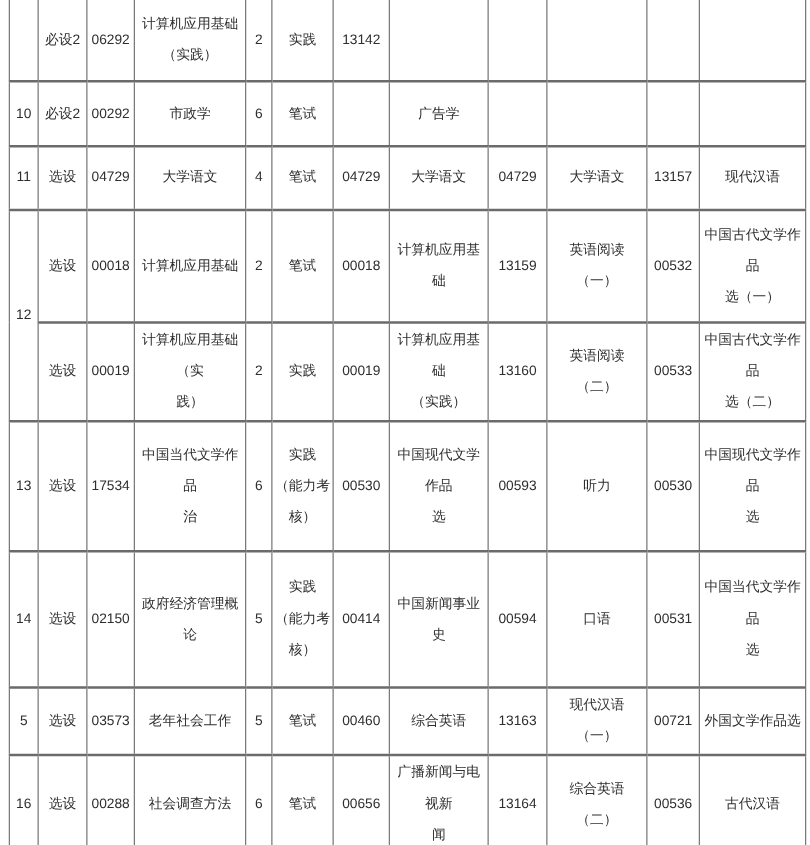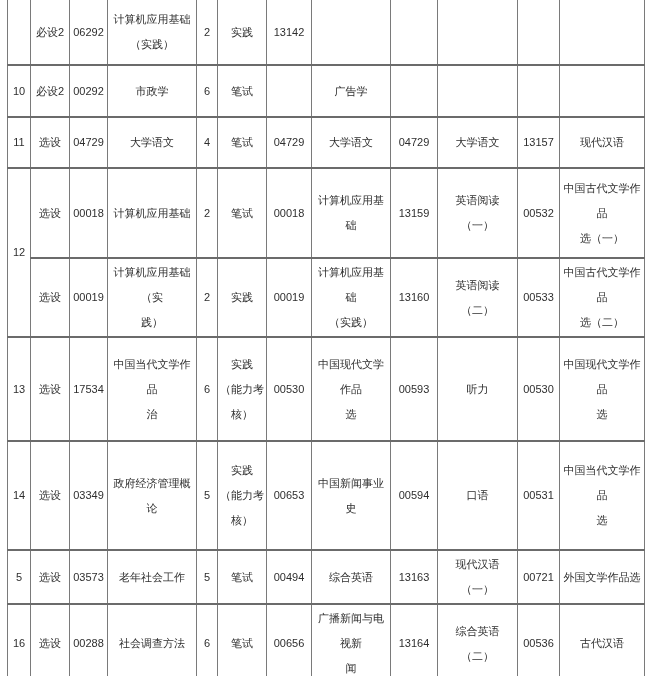--- a/index.html
+++ b/index.html
@@ -145,43 +145,43 @@
       <td>00593</td>
       <td>听力</td>
       <td>00530</td>
       <td>中国现代文学作品
 选</td>
     </tr>
 
     <tr style="height:109px">
       <td>14</td>
       <td>选设</td>
-      <td>03349</td>
+      <td>02150</td>
       <td>政府经济管理概论</td>
       <td>5</td>
       <td>实践
 （能力考
 核）</td>
-      <td>00653</td>
+      <td>00414</td>
       <td>中国新闻事业史</td>
       <td>00594</td>
       <td>口语</td>
       <td>00531</td>
       <td>中国当代文学作品
 选</td>
     </tr>
 
     <tr style="height:43px">
       <td>5</td>
       <td>选设</td>
       <td>03573</td>
       <td>老年社会工作</td>
       <td>5</td>
       <td>笔试</td>
-      <td>00494</td>
+      <td>00460</td>
       <td>综合英语</td>
       <td>13163</td>
       <td>现代汉语（一）</td>
       <td>00721</td>
       <td>外国文学作品选</td>
     </tr>
 
     <tr style="height:76px">
       <td>16</td>
       <td>选设</td>

